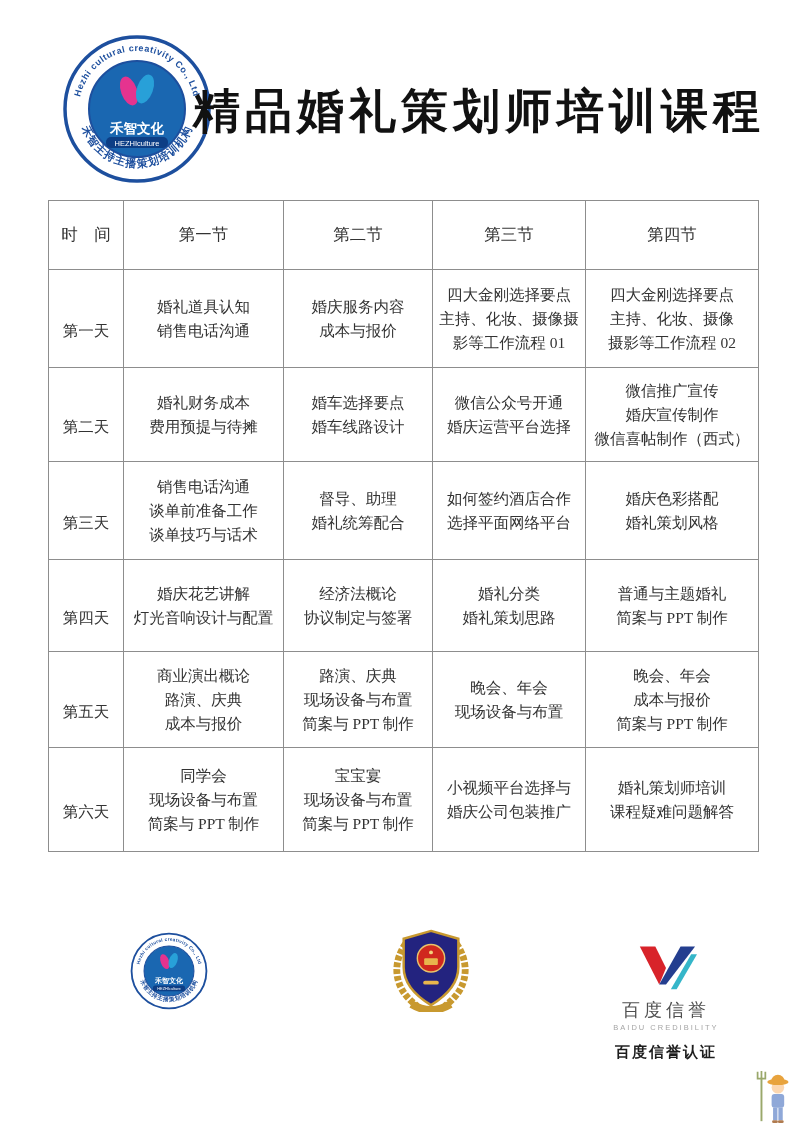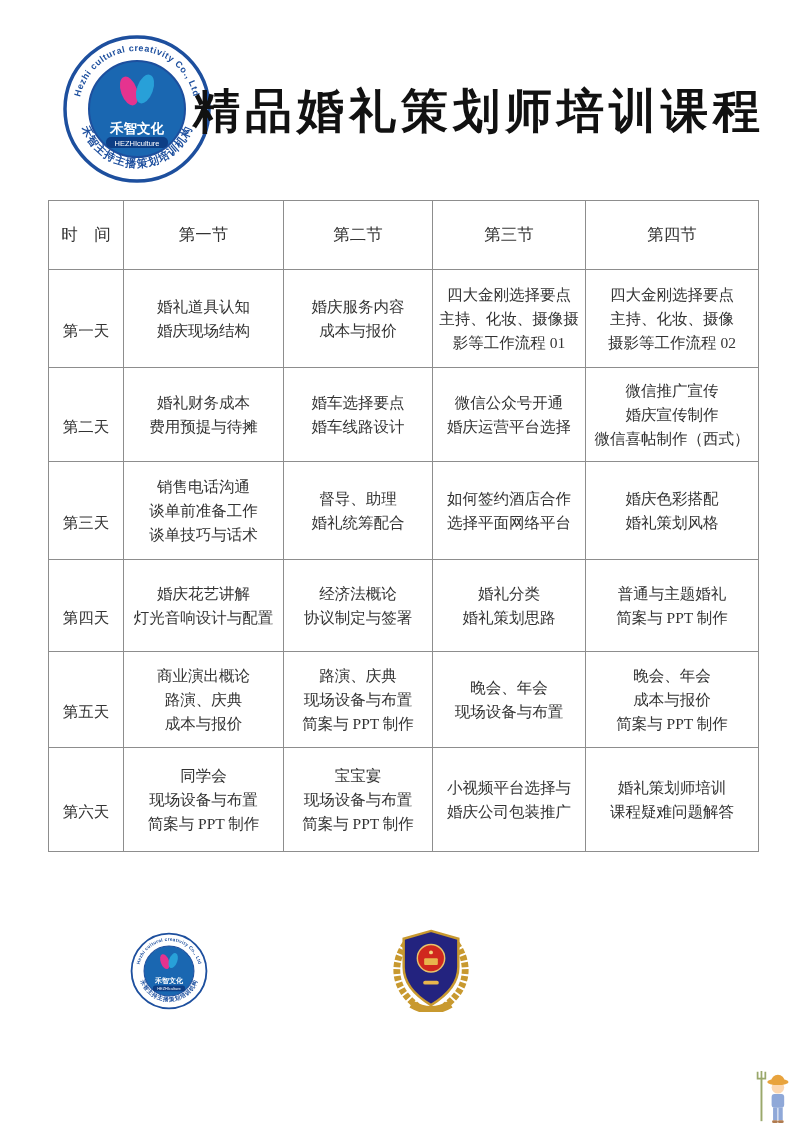--- a/index.html
+++ b/index.html
@@ -97,21 +97,21 @@
         <th>第一节</th>
         <th>第二节</th>
         <th>第三节</th>
         <th>第四节</th>
       </tr>
     </thead>
     <tbody>
       <tr>
         <td class="day">第一天</td>
         <td>婚礼道具认知
-婚庆现场结构</td>
+销售电话沟通</td>
         <td>婚庆服务内容
 成本与报价</td>
         <td>四大金刚选择要点
 主持、化妆、摄像摄
 影等工作流程 01</td>
         <td>四大金刚选择要点
 主持、化妆、摄像
 摄影等工作流程 02</td>
       </tr>
       <tr>
@@ -191,20 +191,30 @@
       <path d="M68,18 C82,38 81,64 56,82" fill="none" stroke-width="7" stroke-dasharray="5,2" stroke="#c8992f"></path>
       <path d="M22,80 Q42,92 62,80" fill="none" stroke-width="8" stroke="#c8992f"></path>
       <path d="M42,5 L70,13 V42 C70,60 57,72 42,81 C27,72 14,60 14,42 V13 Z" stroke="#c8992f" stroke-width="2.5" fill="#23237f"></path>
       <circle cx="42" cy="33" r="14" stroke="#e8c26a" stroke-width="1.5" fill="#d0281e"></circle>
       <rect x="35" y="33" width="14" height="7" rx="1" fill="#e8b64c"></rect>
       <circle cx="42" cy="27" r="2" fill="#f3d27a"></circle>
       <rect x="34" y="56" width="16" height="4" rx="2" fill="#e8b64c"></rect>
     </svg>
   </div>
 
+  <div class="footer-col col-baidu">
+    <svg width="64" height="50" viewBox="0 0 66 50">
+      <polygon points="6,6 22,6 33,28 26,45" fill="#d8232a"></polygon>
+      <polygon points="48,6 63,6 33,45 26,45" fill="#243e8f"></polygon>
+      <polygon points="59,14 65,14 44,50 38,50" fill="#35b6c9"></polygon>
+    </svg>
+    <div class="baidu-brand">百度信誉</div>
+    <div class="baidu-brand-en">BAIDU CREDIBILITY</div>
+    <div class="baidu-caption">百度信誉认证</div>
+  </div>
 
   <div class="watermark">
     <svg width="42" height="58" viewBox="0 0 42 60">
       <line x1="7" y1="10" x2="7" y2="55" stroke="#9aa86b" stroke-width="2"></line>
       <path d="M3,4 V12 M7,3 V12 M11,4 V12 M3,11 H11" stroke="#9aa86b" stroke-width="1.8" fill="none"></path>
       <circle cx="24" cy="20" r="6.5" fill="#fcd7b0"></circle>
       <path d="M17,14 a7,7 0 0 1 14,0" fill="#e8a33d"></path>
       <ellipse cx="24" cy="14.5" rx="11" ry="3.2" fill="#e8a33d"></ellipse>
       <rect x="17.5" y="27" width="13" height="14" rx="3" fill="#8fa8d8"></rect>
       <rect x="19" y="41" width="4.5" height="13" fill="#8fa8d8"></rect>

